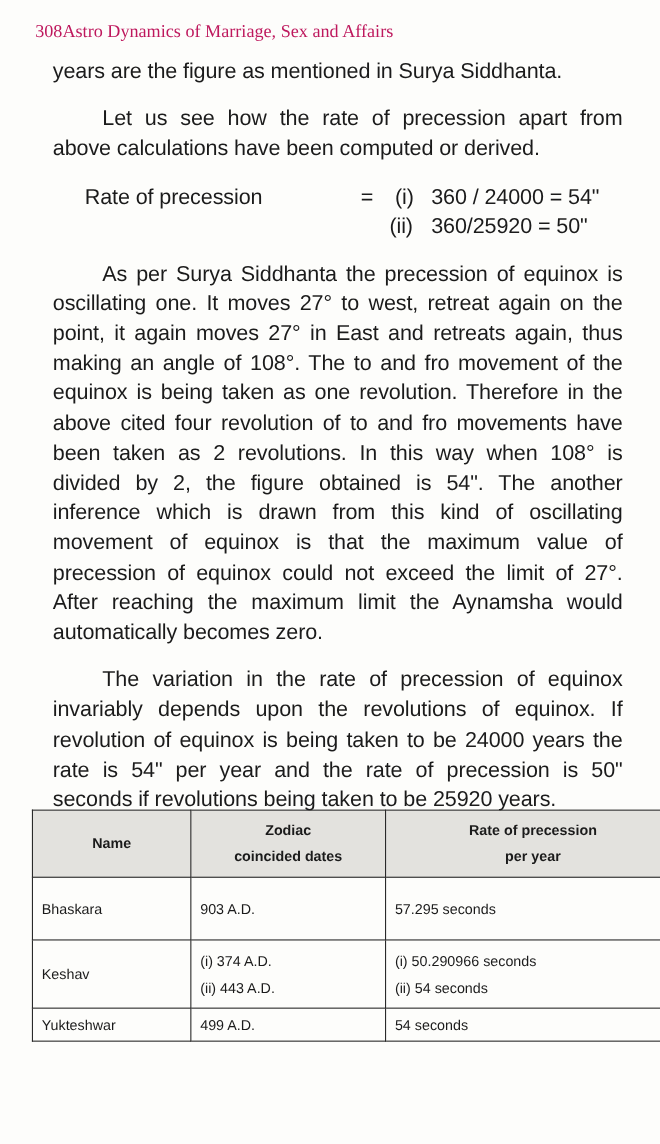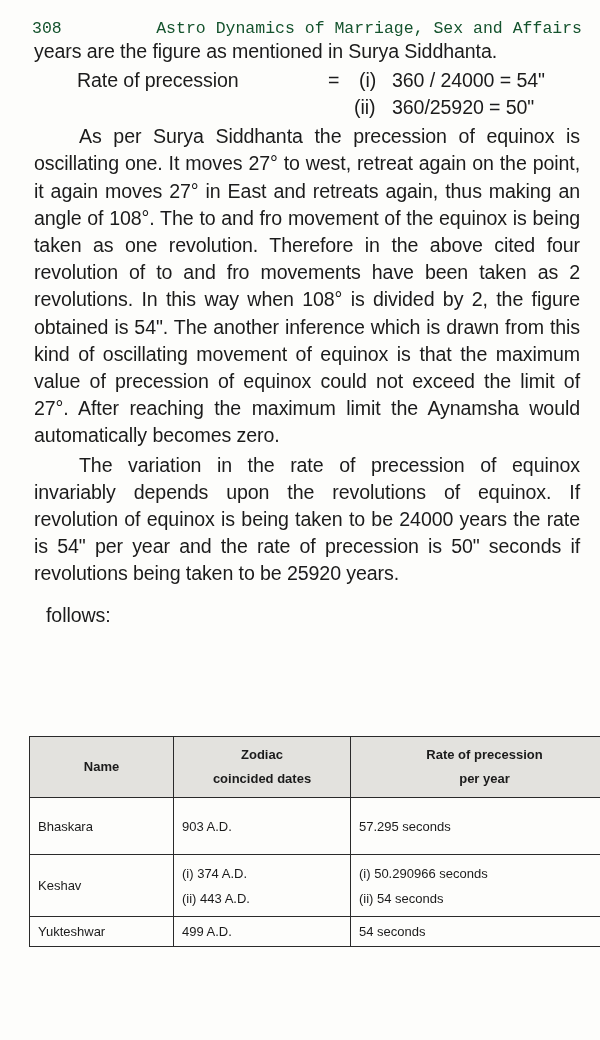--- a/index.html
+++ b/index.html
@@ -4,28 +4,28 @@
 <style>
   html, body { margin: 0; padding: 0; }
   body {
     width: 600px; height: 1040px; overflow: hidden;
     background: #fdfdfb; color: #1b1b1b;
     font-family: "Liberation Sans", sans-serif;
     position: relative;
   }
   .running-head {
     position: absolute; top: 19px; left: 32px; right: 18px;
-    display: flex; justify-content: space-between; align-items: baseline;
-    font-family: Liberation Mono, monospace; font-size: 16.5px; color: #14532d;
+    display: flex; justify-content: flex-start; align-items: baseline;
+    font-family: Liberation Serif, serif; font-size: 16.5px; color: #be185d;
   }
   .body-text {
     position: absolute; top: 36px; left: 32px; width: 550px;
     font-size: 19.6px; line-height: 27.2px; letter-spacing: -0.1px;
   }
-  .p { margin: 2px; text-align: justify; }
+  .p { margin: 16px; text-align: justify; }
   .indent { text-indent: 45px; }
   .formula { position: relative; height: 54px; }
   .formula span { position: absolute; white-space: nowrap; }
   .follows { margin: 14px; }
   table.summary {
     position: absolute; left: 29px; top: 736px;
     width: 590px; border-collapse: collapse;
     font-size: 13px; color: #1b1b1b;
   }
   table.summary th, table.summary td {
@@ -41,20 +41,21 @@
 </head>
 <body>
 
 <div class="running-head">
   <span>308</span>
   <span>Astro Dynamics of Marriage, Sex  and Affairs</span>
 </div>
 
 <div class="body-text">
   <p class="p">years are the figure as mentioned in Surya Siddhanta.</p>
+  <p class="p indent">Let us see how the rate of precession apart from above calculations have been computed or derived.</p>
   <div class="formula">
     <span style="left:45px; top:0;">Rate of precession</span>
     <span style="left:296px; top:0;">=</span>
     <span style="left:327px; top:0;">(i)</span>
     <span style="left:360px; top:0;">360 / 24000 = 54"</span>
     <span style="left:322px; top:27px;">(ii)</span>
     <span style="left:360px; top:27px;">360/25920 = 50"</span>
   </div>
   <p class="p indent">As per Surya Siddhanta the precession of equinox is oscillating one. It moves 27° to west, retreat again on the point, it again moves 27° in East and retreats again, thus making an angle of 108°. The to and fro movement of the equinox is being taken as one revolution. Therefore in the above cited four revolution of to and fro movements have been taken as 2 revolutions. In this way when 108° is divided by 2, the figure obtained is 54". The another inference which is drawn from this kind of oscillating movement of equinox is that the maximum value of precession of equinox could not exceed the limit of 27°. After reaching the maximum limit the Aynamsha would automatically becomes zero.</p>
   <p class="p indent">The variation in the rate of precession of equinox invariably depends upon the revolutions of equinox. If revolution of equinox is being taken to be 24000 years the rate is 54" per year and the rate of precession is 50" seconds if revolutions being taken to be 25920 years.</p>

